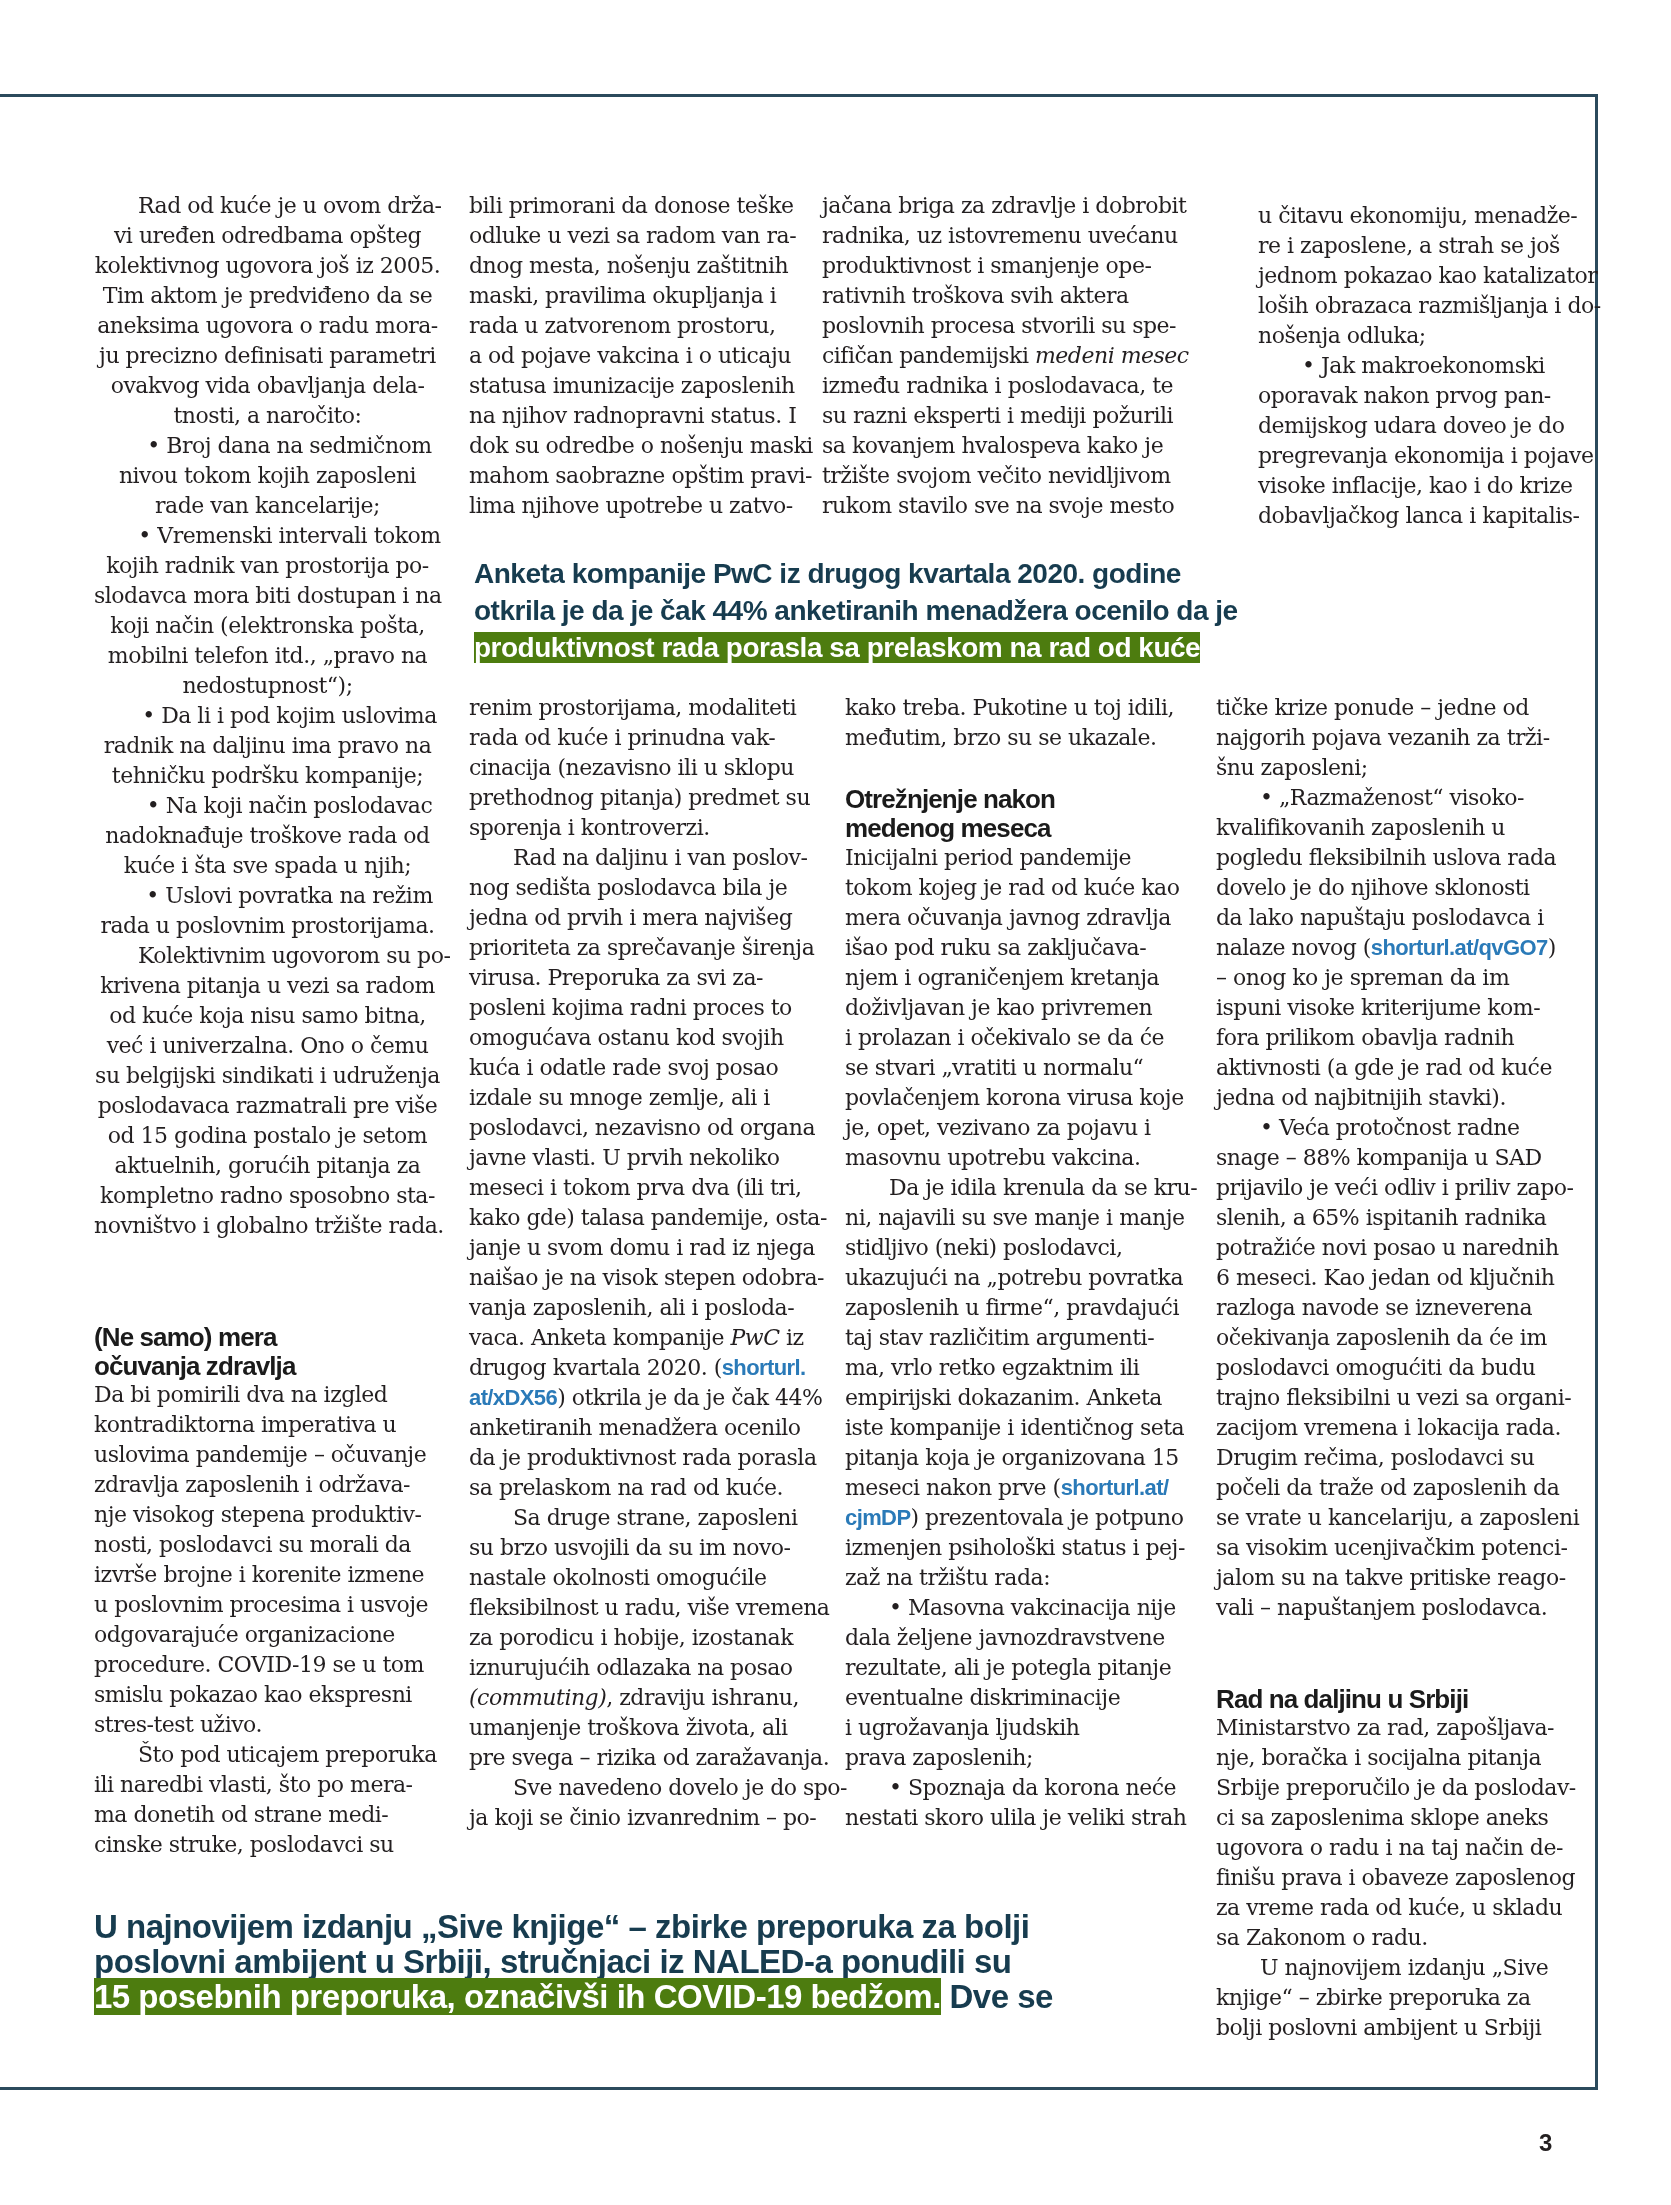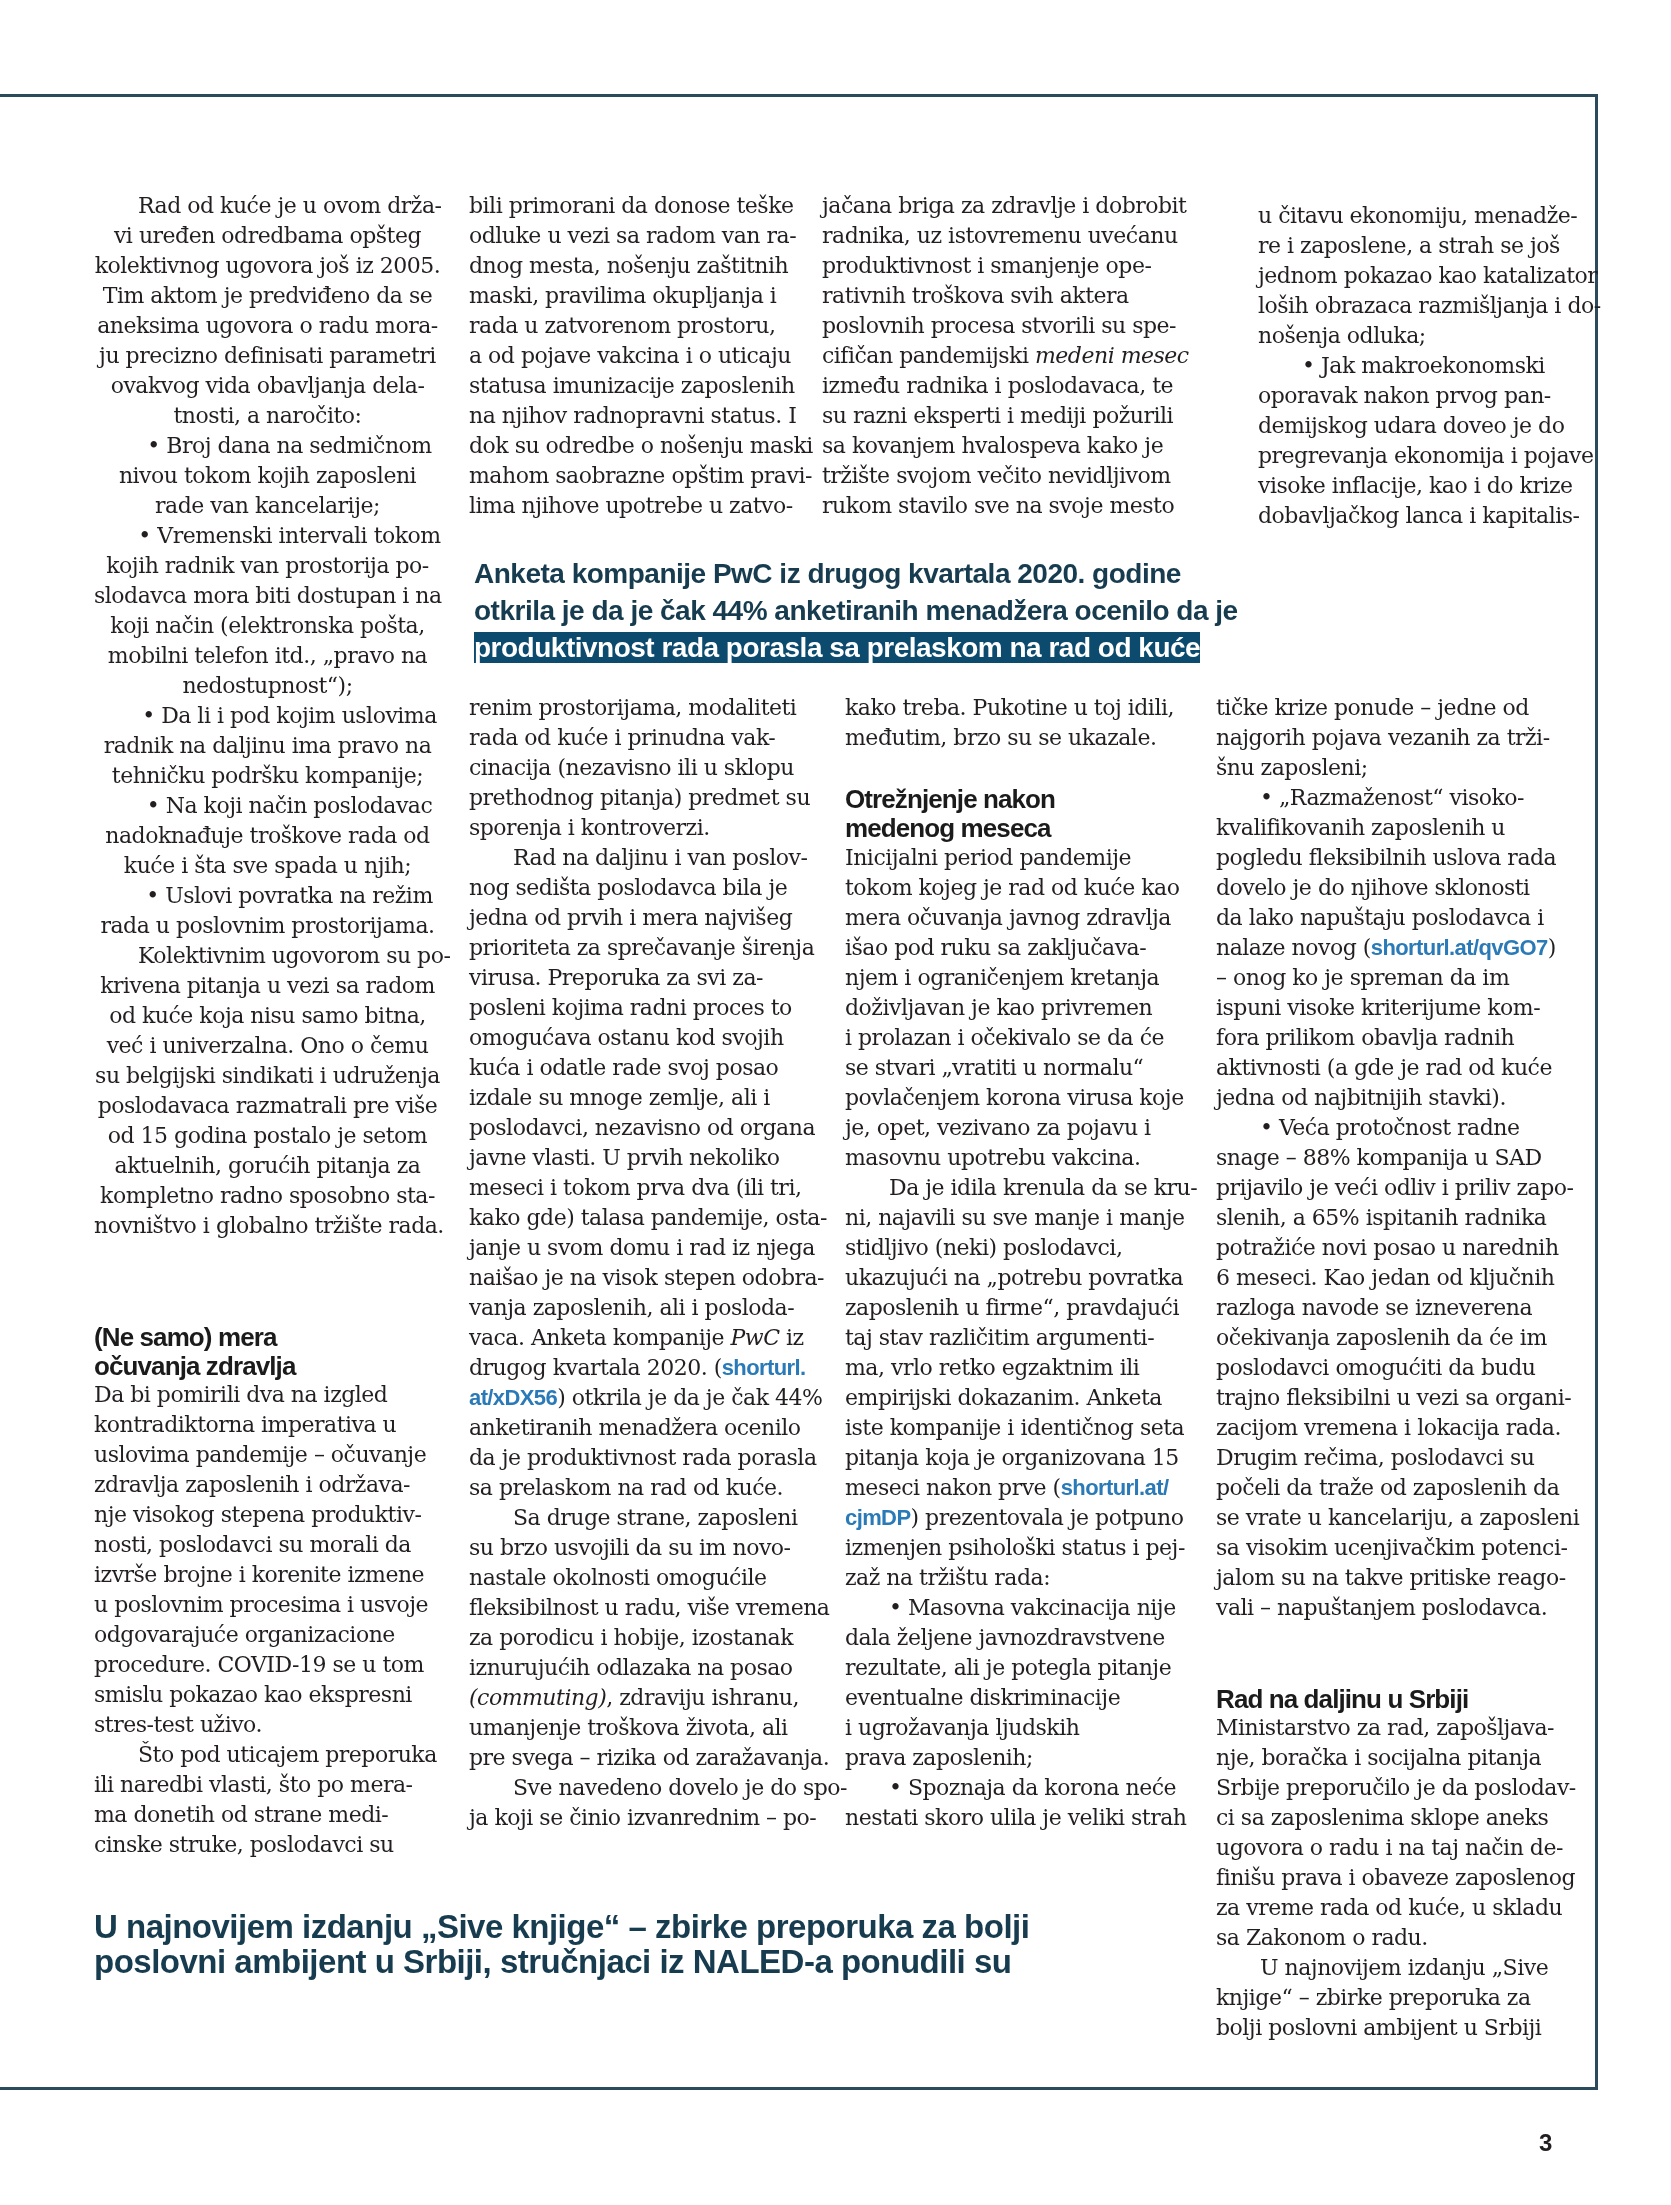--- a/index.html
+++ b/index.html
@@ -8,21 +8,21 @@
   .frame-right { position:absolute; left:1595px; top:94px; width:3px; height:1996px; background:#2b4a5c; }
   .frame-bottom { position:absolute; left:0; top:2087px; width:1598px; height:3px; background:#2b4a5c; }
   .col { position:absolute; font-size:22px; line-height:30px; letter-spacing:-0.5px; }
   .line { display:block; white-space:nowrap; }
   .ind { padding-left:44px; }
   .link { color:#2a7ab8; font-family:"Liberation Sans", sans-serif; font-weight:bold; letter-spacing:-0.6px; }
   .it { font-style:italic; }
   .sub { font-family:"Liberation Sans", sans-serif; font-weight:bold; font-size:26px; line-height:29px; letter-spacing:-0.9px; color:#1b1b1b; display:block; white-space:nowrap; }
   .pq { position:absolute; font-family:"Liberation Sans", sans-serif; font-weight:bold; color:#173c4f; letter-spacing:-0.5px; }
   .pq .line { display:block; white-space:nowrap; }
-  .hl { background:#0c4a6e; color:#ffffff; }
+  .hl { background:#4d7c0f; color:#ffffff; }
   .pagenum { position:absolute; left:1539px; top:2129px; font-family:"Liberation Sans", sans-serif; font-weight:bold; font-size:24px; color:#231f20; }
 </style>
 </head>
 <body>
 
 <div class="frame-top"></div>
 <div class="frame-right"></div>
 <div class="frame-bottom"></div>
 
 <div class="col" id="col1-top" style="left:94px; top:191px; width:347px;text-align:center;">
@@ -279,16 +279,17 @@
 
 <div class="pq" style="left:474px; top:555px; font-size:28px; line-height:37px;">
   <span class="line">Anketa kompanije PwC iz drugog kvartala 2020. godine</span>
   <span class="line">otkrila je da je čak 44% anketiranih menadžera ocenilo da je</span>
   <span class="line"><span class="hl">produktivnost rada porasla sa prelaskom na rad od kuće</span></span>
 </div>
 
 <div class="pq" style="left:94px; top:1909px; font-size:33px; line-height:35px;">
   <span class="line">U najnovijem izdanju „Sive knjige“ – zbirke preporuka za bolji</span>
   <span class="line">poslovni ambijent u Srbiji, stručnjaci iz NALED-a ponudili su</span>
+  <span class="line"><span class="hl">15 posebnih preporuka, označivši ih COVID-19 bedžom.</span><span> Dve se</span></span>
 </div>
 
 <div class="pagenum">3</div>
 
 
 </body></html>

